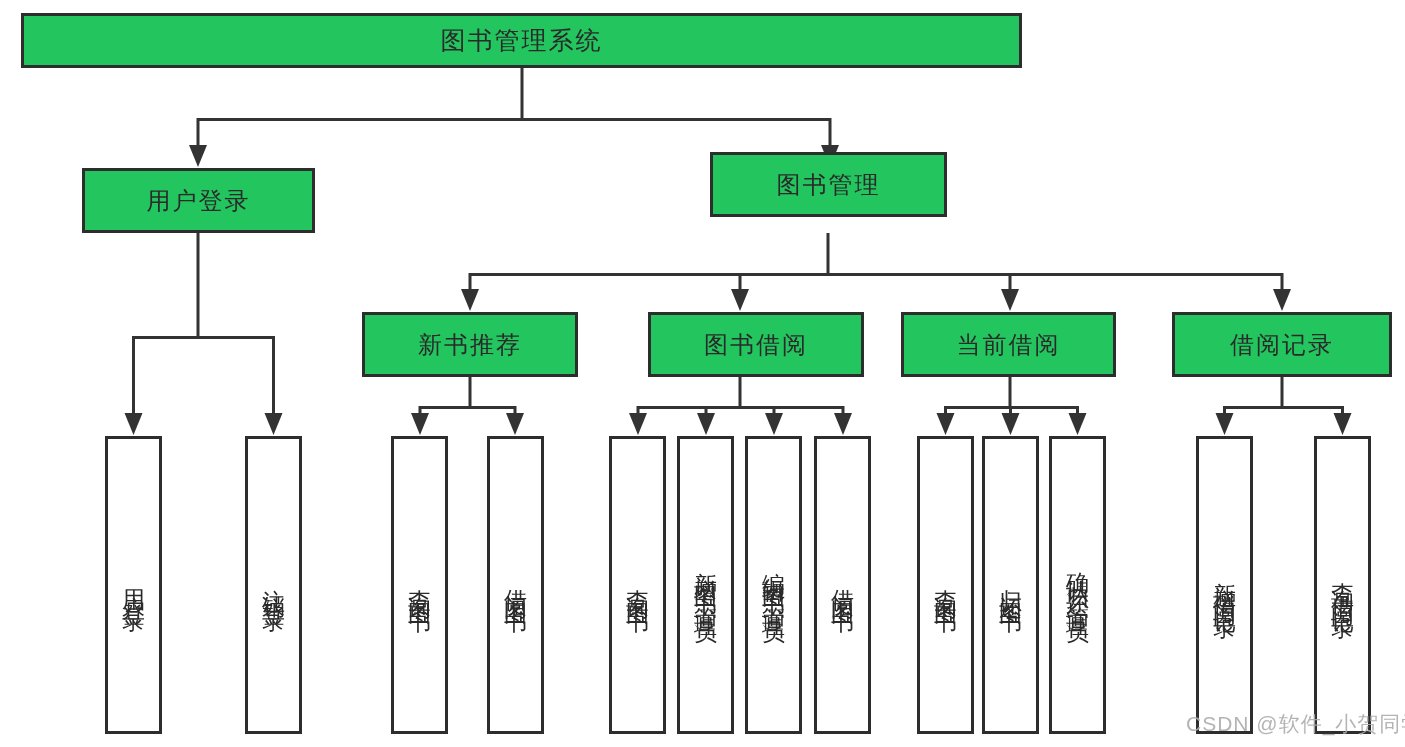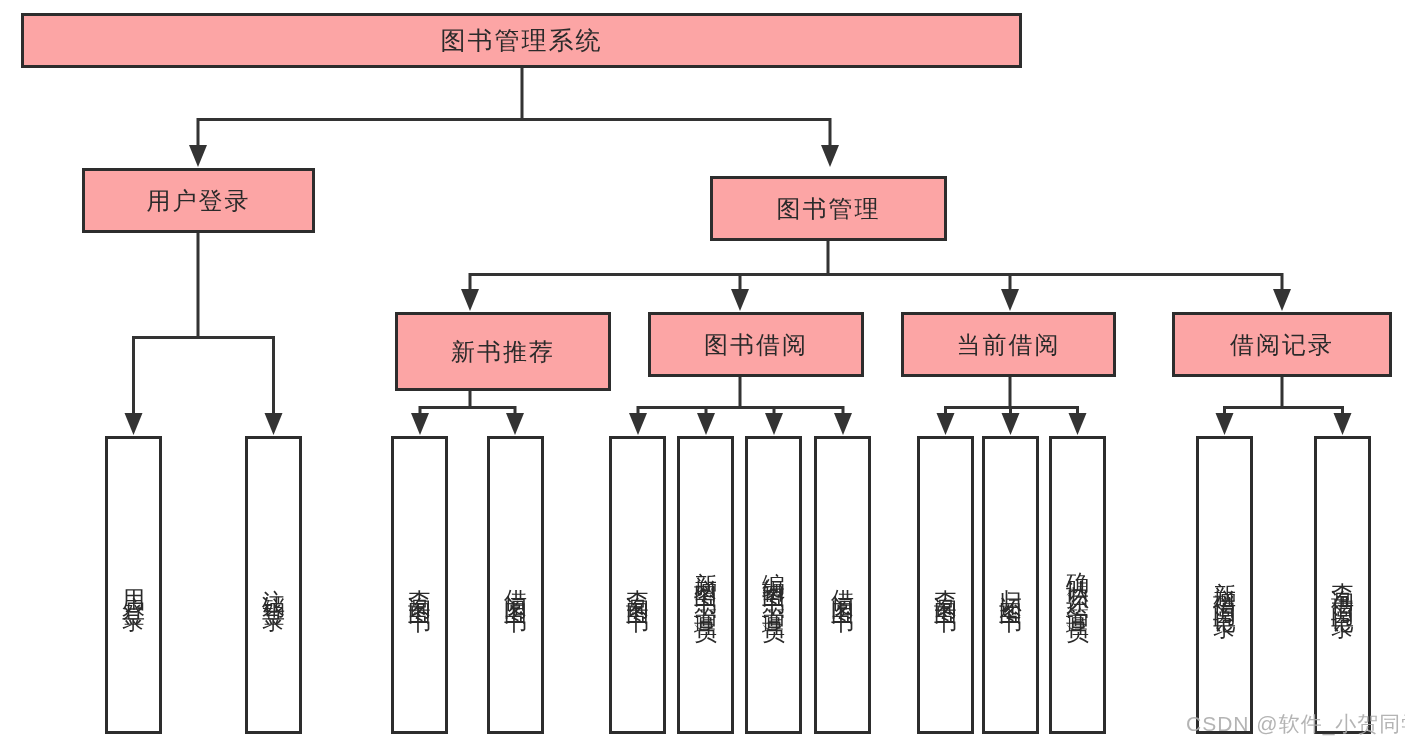--- a/index.html
+++ b/index.html
@@ -3,21 +3,21 @@
 <meta charset="utf-8">
 <style>
   html,body{margin:0;padding:0;background:#ffffff;}
   body{font-family:"Liberation Sans",sans-serif;}
   #stage{position:relative;width:1405px;height:747px;background:#ffffff;overflow:hidden;}
   #connectors{position:absolute;left:0;top:0;width:1405px;height:747px;pointer-events:none;}
   .box{
     position:absolute;
     box-sizing:border-box;
     border:3px solid #2d2d2d;
-    background:#fca5a5;
+    background:#22c55e;
     display:flex;
     align-items:center;
     justify-content:center;
     color:#2a2a2a;
     font-size:24px;
     letter-spacing:2px;
     white-space:nowrap;
   }
   .leaf{
     position:absolute;
@@ -34,22 +34,22 @@
   }
   .vlabel{
     writing-mode:vertical-rl;
     text-orientation:mixed;
     font-size:23px;
     line-height:1;
     letter-spacing:7px;
   }
   #root-box{left:21px;top:13px;width:1001px;height:55px;font-size:25px;}
   #l2-user{left:82px;top:168px;width:233px;height:65px;}
-  #l2-book{left:710px;top:176px;width:237px;height:65px;}
-  #l3-newbook{left:362px;top:312px;width:216px;height:79px;margin-left:33px;}
+  #l2-book{left:710px;top:152px;width:237px;height:65px;}
+  #l3-newbook{left:362px;top:312px;width:216px;height:65px;}
   #l3-borrow{left:632px;top:312px;width:216px;height:65px;margin-left:16px;}
   #l3-current{left:901px;top:312px;width:215px;height:65px;font-family:Liberation Mono, monospace;}
   #l3-records{left:1172px;top:312px;width:220px;height:65px;align-items:center;}
   #leaf-u1{left:105px;}
   #leaf-u2{left:245px;}
   #leaf-n1{left:391px;}
   #leaf-n2{left:487px;}
   #leaf-b1{left:609px;}
   #leaf-b2{left:677px;}
   #leaf-b3{left:745px;}

